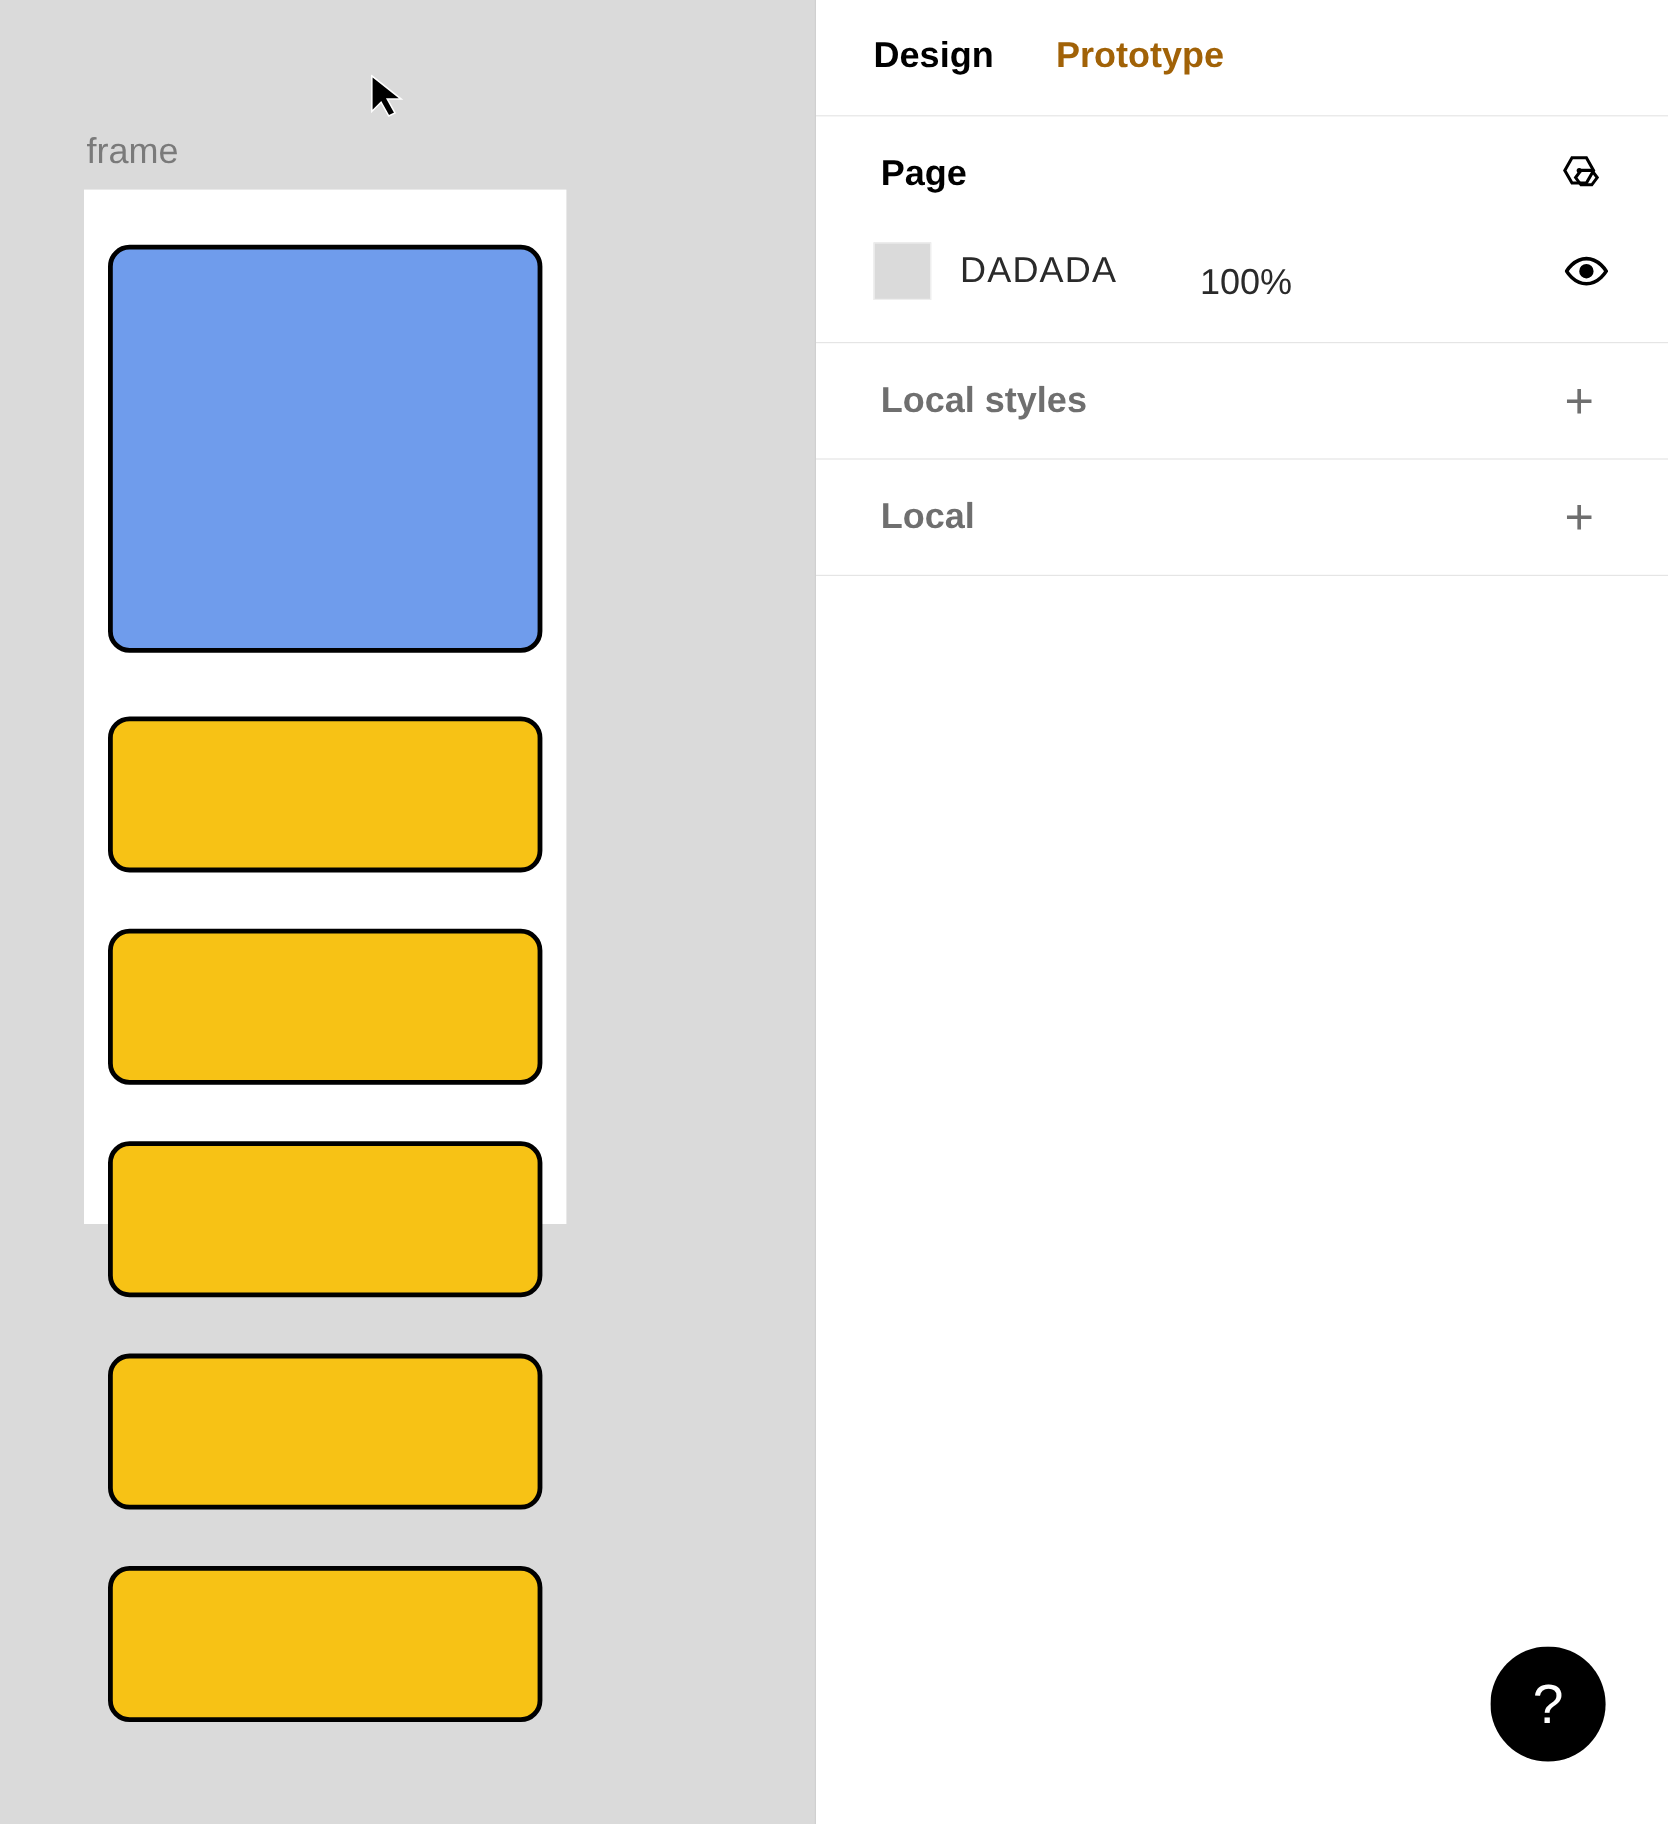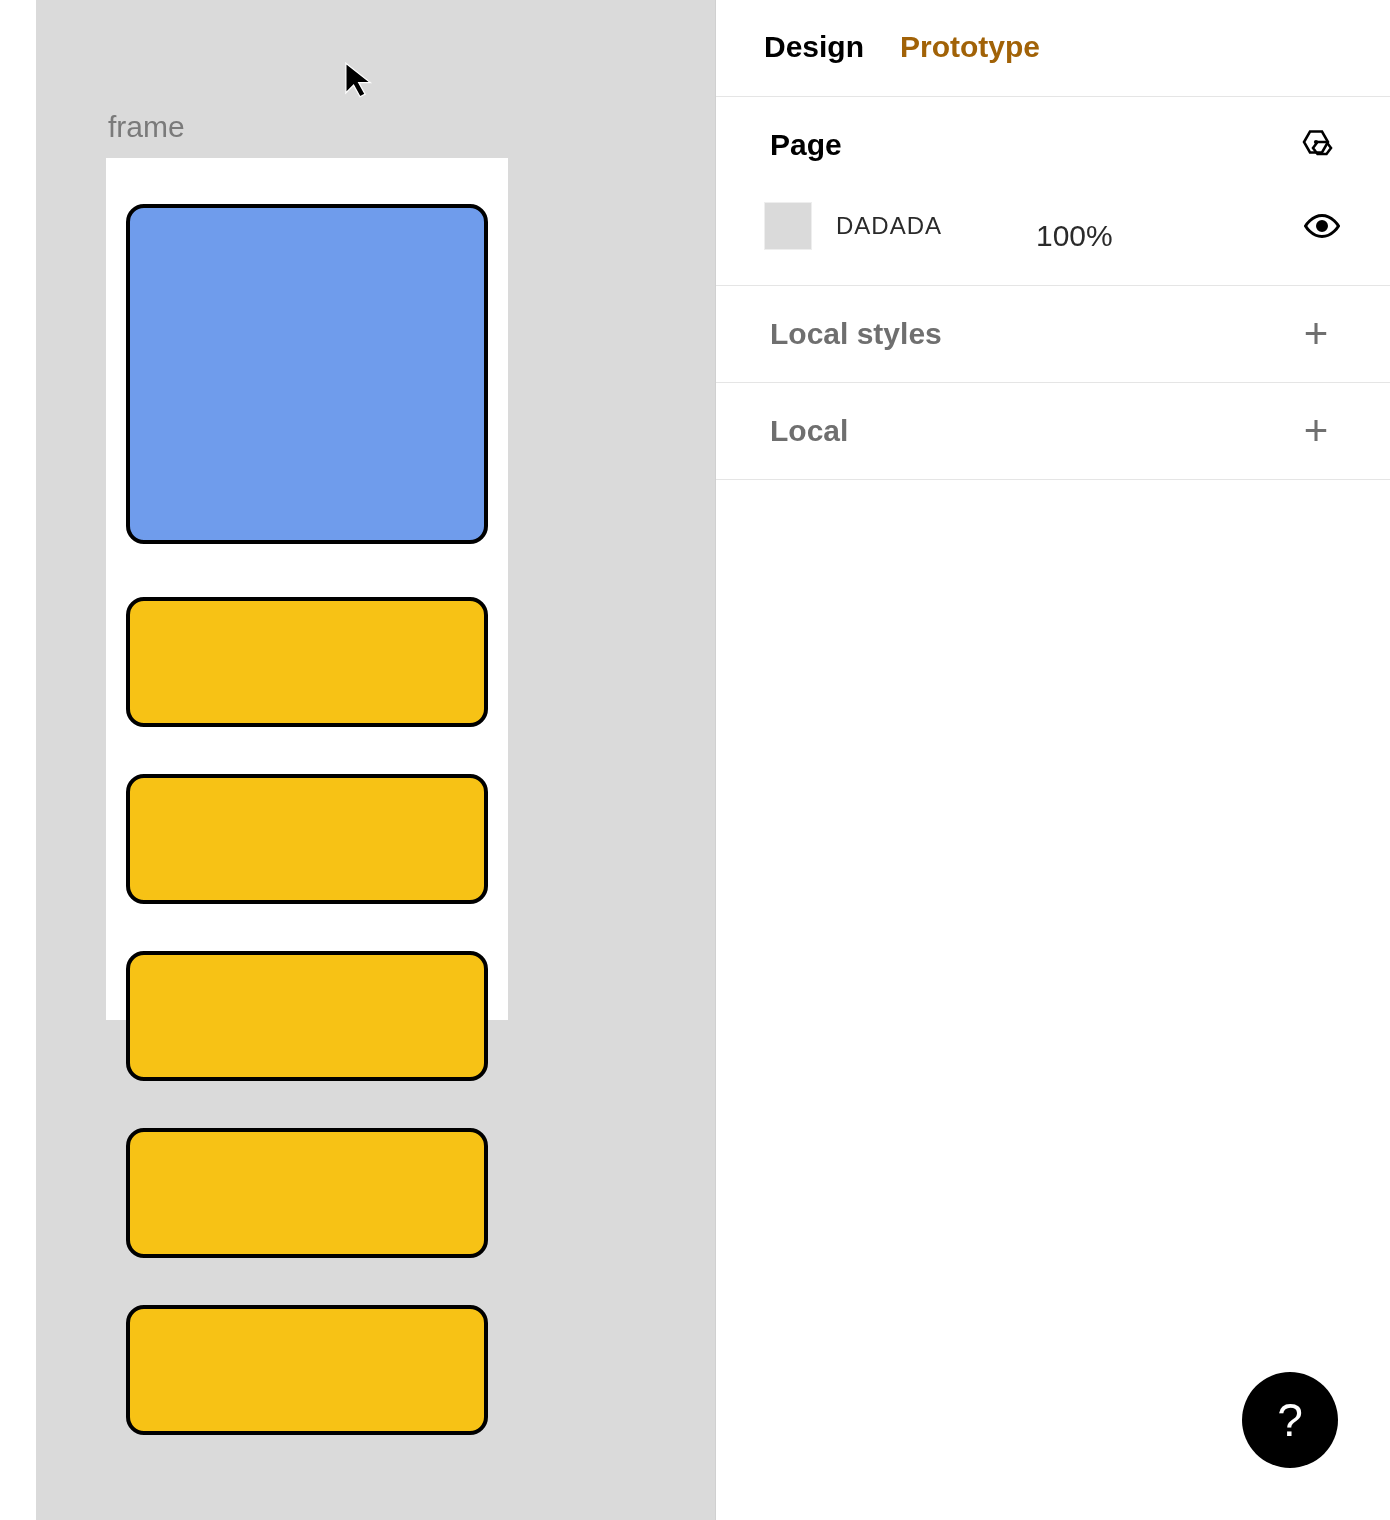--- a/index.html
+++ b/index.html
@@ -15,21 +15,20 @@
     width: 100%;
     height: 100%;
   }
   
   .canvas {
     position: relative;
     flex: 0 0 680px;
     height: 100%;
     background: #dadada;
     border-right: 1px solid #d0d0d0;
-    margin-left: 36px;
   }
   .cursor {
     position: absolute;
     top: 62px;
     left: 308px;
     pointer-events: none;
   }
   .frame-label {
     position: absolute;
     top: 110px;
@@ -52,21 +51,21 @@
   }
   
   .panel {
     flex: 1;
     background: #ffffff;
     display: flex;
     flex-direction: column;
   }
   .tabs {
     display: flex;
-    gap: 36px;
+    gap: 52px;
     padding: 30px 24px 32px 48px;
     border-bottom: 1px solid #e5e5e5;
   }
   .tab {
     font-size: 30px;
     font-weight: 700;
     color: #a16207;
     cursor: pointer;
   }
   .tab.active {
@@ -97,21 +96,21 @@
     padding: 6px 48px 32px 48px;
   }
   .swatch {
     width: 48px;
     height: 48px;
     background: #dadada;
     margin-right: 24px;
     border: 1px solid #eeeeee;
   }
   .swatch-hex {
-    font-size: 24px;
+    font-size: 30px;
     letter-spacing: 1px;
     color: #2a2a2a;
     flex: 0 0 200px;
   }
   .swatch-opacity {
     font-size: 30px;
     color: #2a2a2a;
     flex: 1;
     margin-top: 20px;
   }

